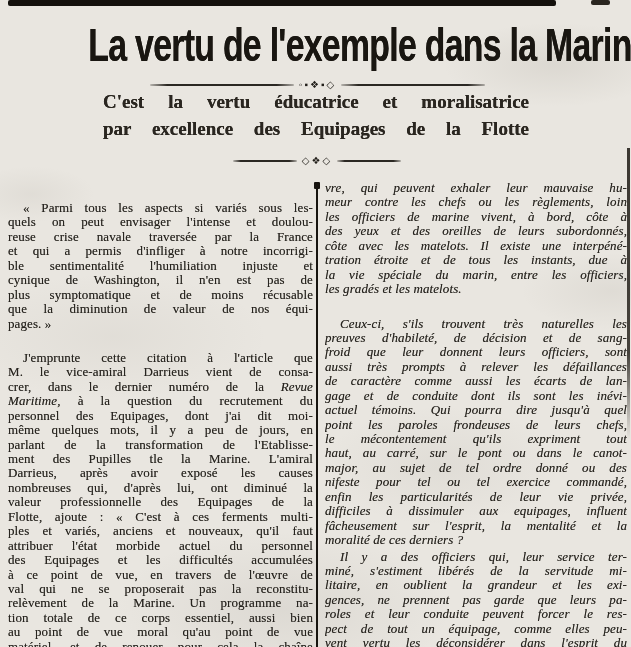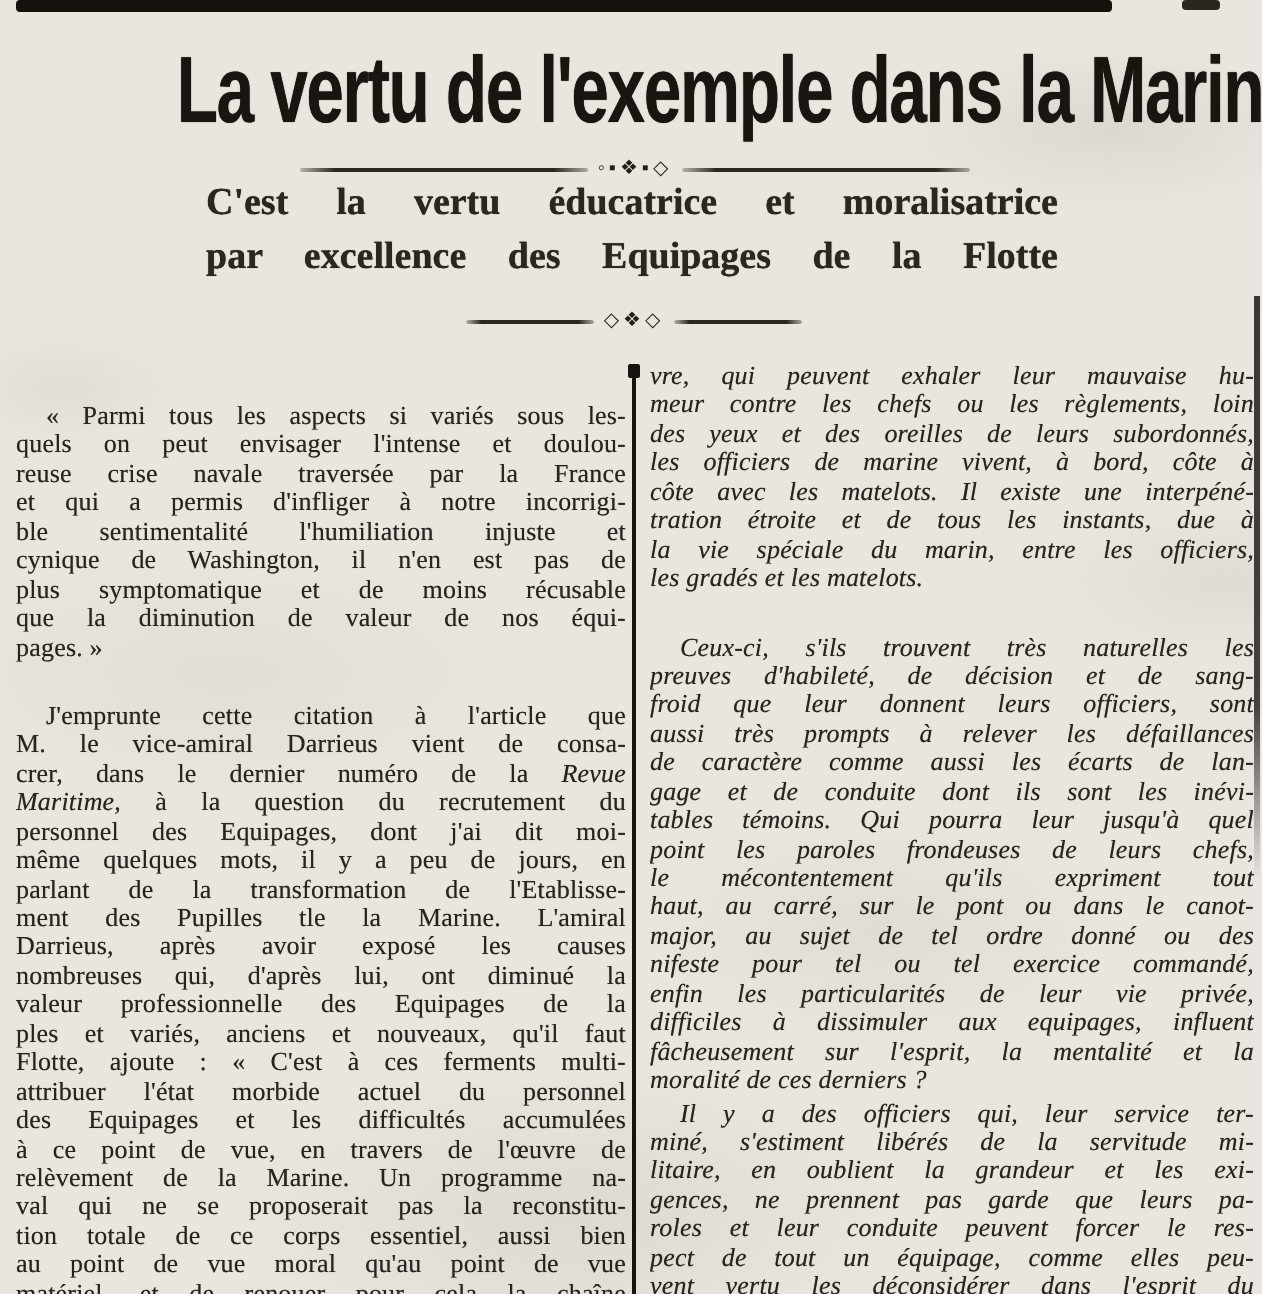--- a/index.html
+++ b/index.html
@@ -91,49 +91,49 @@
       <div class="line"><span>M. le vice-amiral Darrieus vient de consa-</span></div>
       <div class="line"><span>crer, dans le dernier numéro de la </span><i>Revue</i></div>
       <div class="line"><i>Maritime,</i><span> à la question du recrutement du</span></div>
       <div class="line"><span>personnel des Equipages, dont j'ai dit moi-</span></div>
       <div class="line"><span>même quelques mots, il y a peu de jours, en</span></div>
       <div class="line"><span>parlant de la transformation de l'Etablisse-</span></div>
       <div class="line"><span>ment des Pupilles tle la Marine. L'amiral</span></div>
       <div class="line"><span>Darrieus, après avoir exposé les causes</span></div>
       <div class="line"><span>nombreuses qui, d'après lui, ont diminué la</span></div>
       <div class="line"><span>valeur professionnelle des Equipages de la</span></div>
+      <div class="line"><span>Flotte, ajoute : « C'est à ces ferments multi-</span></div>
       <div class="line"><span>ples et variés, anciens et nouveaux, qu'il faut</span></div>
-      <div class="line"><span>Flotte, ajoute : « C'est à ces ferments multi-</span></div>
       <div class="line"><span>attribuer l'état morbide actuel du personnel</span></div>
       <div class="line"><span>des Equipages et les difficultés accumulées</span></div>
       <div class="line"><span>à ce point de vue, en travers de l'œuvre de</span></div>
+      <div class="line"><span>val qui ne se proposerait pas la reconstitu-</span></div>
       <div class="line"><span>relèvement de la Marine. Un programme na-</span></div>
-      <div class="line"><span>val qui ne se proposerait pas la reconstitu-</span></div>
       <div class="line"><span>tion totale de ce corps essentiel, aussi bien</span></div>
       <div class="line"><span>au point de vue moral qu'au point de vue</span></div>
       <div class="line"><span>matériel, et de renouer pour cela la chaîne</span></div>
       <div class="line"><span>de l'avenir à celle d'un merveilleux passé,</span></div>
     </div>
   <div class="col-rule"></div>
   <div class="col col-right" id="col-right">
       <div class="line"><span>vre, qui peuvent exhaler leur mauvaise hu-</span></div>
       <div class="line"><span>meur contre les chefs ou les règlements, loin</span></div>
+      <div class="line"><span>les officiers de marine vivent, à bord, côte à</span></div>
       <div class="line"><span>des yeux et des oreilles de leurs subordonnés,</span></div>
-      <div class="line"><span>les officiers de marine vivent, à bord, côte à</span></div>
       <div class="line"><span>côte avec les matelots. Il existe une interpéné-</span></div>
       <div class="line"><span>tration étroite et de tous les instants, due à</span></div>
       <div class="line"><span>la vie spéciale du marin, entre les officiers,</span></div>
       <div class="line short"><span>les gradés et les matelots.</span></div>
       <div class="line indent"><span>Ceux-ci, s'ils trouvent très naturelles les</span></div>
       <div class="line"><span>preuves d'habileté, de décision et de sang-</span></div>
       <div class="line"><span>froid que leur donnent leurs officiers, sont</span></div>
       <div class="line"><span>aussi très prompts à relever les défaillances</span></div>
       <div class="line"><span>de caractère comme aussi les écarts de lan-</span></div>
       <div class="line"><span>gage et de conduite dont ils sont les inévi-</span></div>
-      <div class="line"><span>tables témoins. Qui pourra leur jusqu'à quel</span></div>
+      <div class="line"><span>actuel témoins. Qui pourra dire jusqu'à quel</span></div>
       <div class="line"><span>point les paroles frondeuses de leurs chefs,</span></div>
       <div class="line"><span>le mécontentement qu'ils expriment tout</span></div>
       <div class="line"><span>haut, au carré, sur le pont ou dans le canot-</span></div>
       <div class="line"><span>major, au sujet de tel ordre donné ou des</span></div>
       <div class="line"><span>nifeste pour tel ou tel exercice commandé,</span></div>
       <div class="line"><span>enfin les particularités de leur vie privée,</span></div>
       <div class="line"><span>difficiles à dissimuler aux equipages, influent</span></div>
       <div class="line"><span>fâcheusement sur l'esprit, la mentalité et la</span></div>
       <div class="line short"><span>moralité de ces derniers ?</span></div>
       <div class="line indent gap"><span>Il y a des officiers qui, leur service ter-</span></div>

